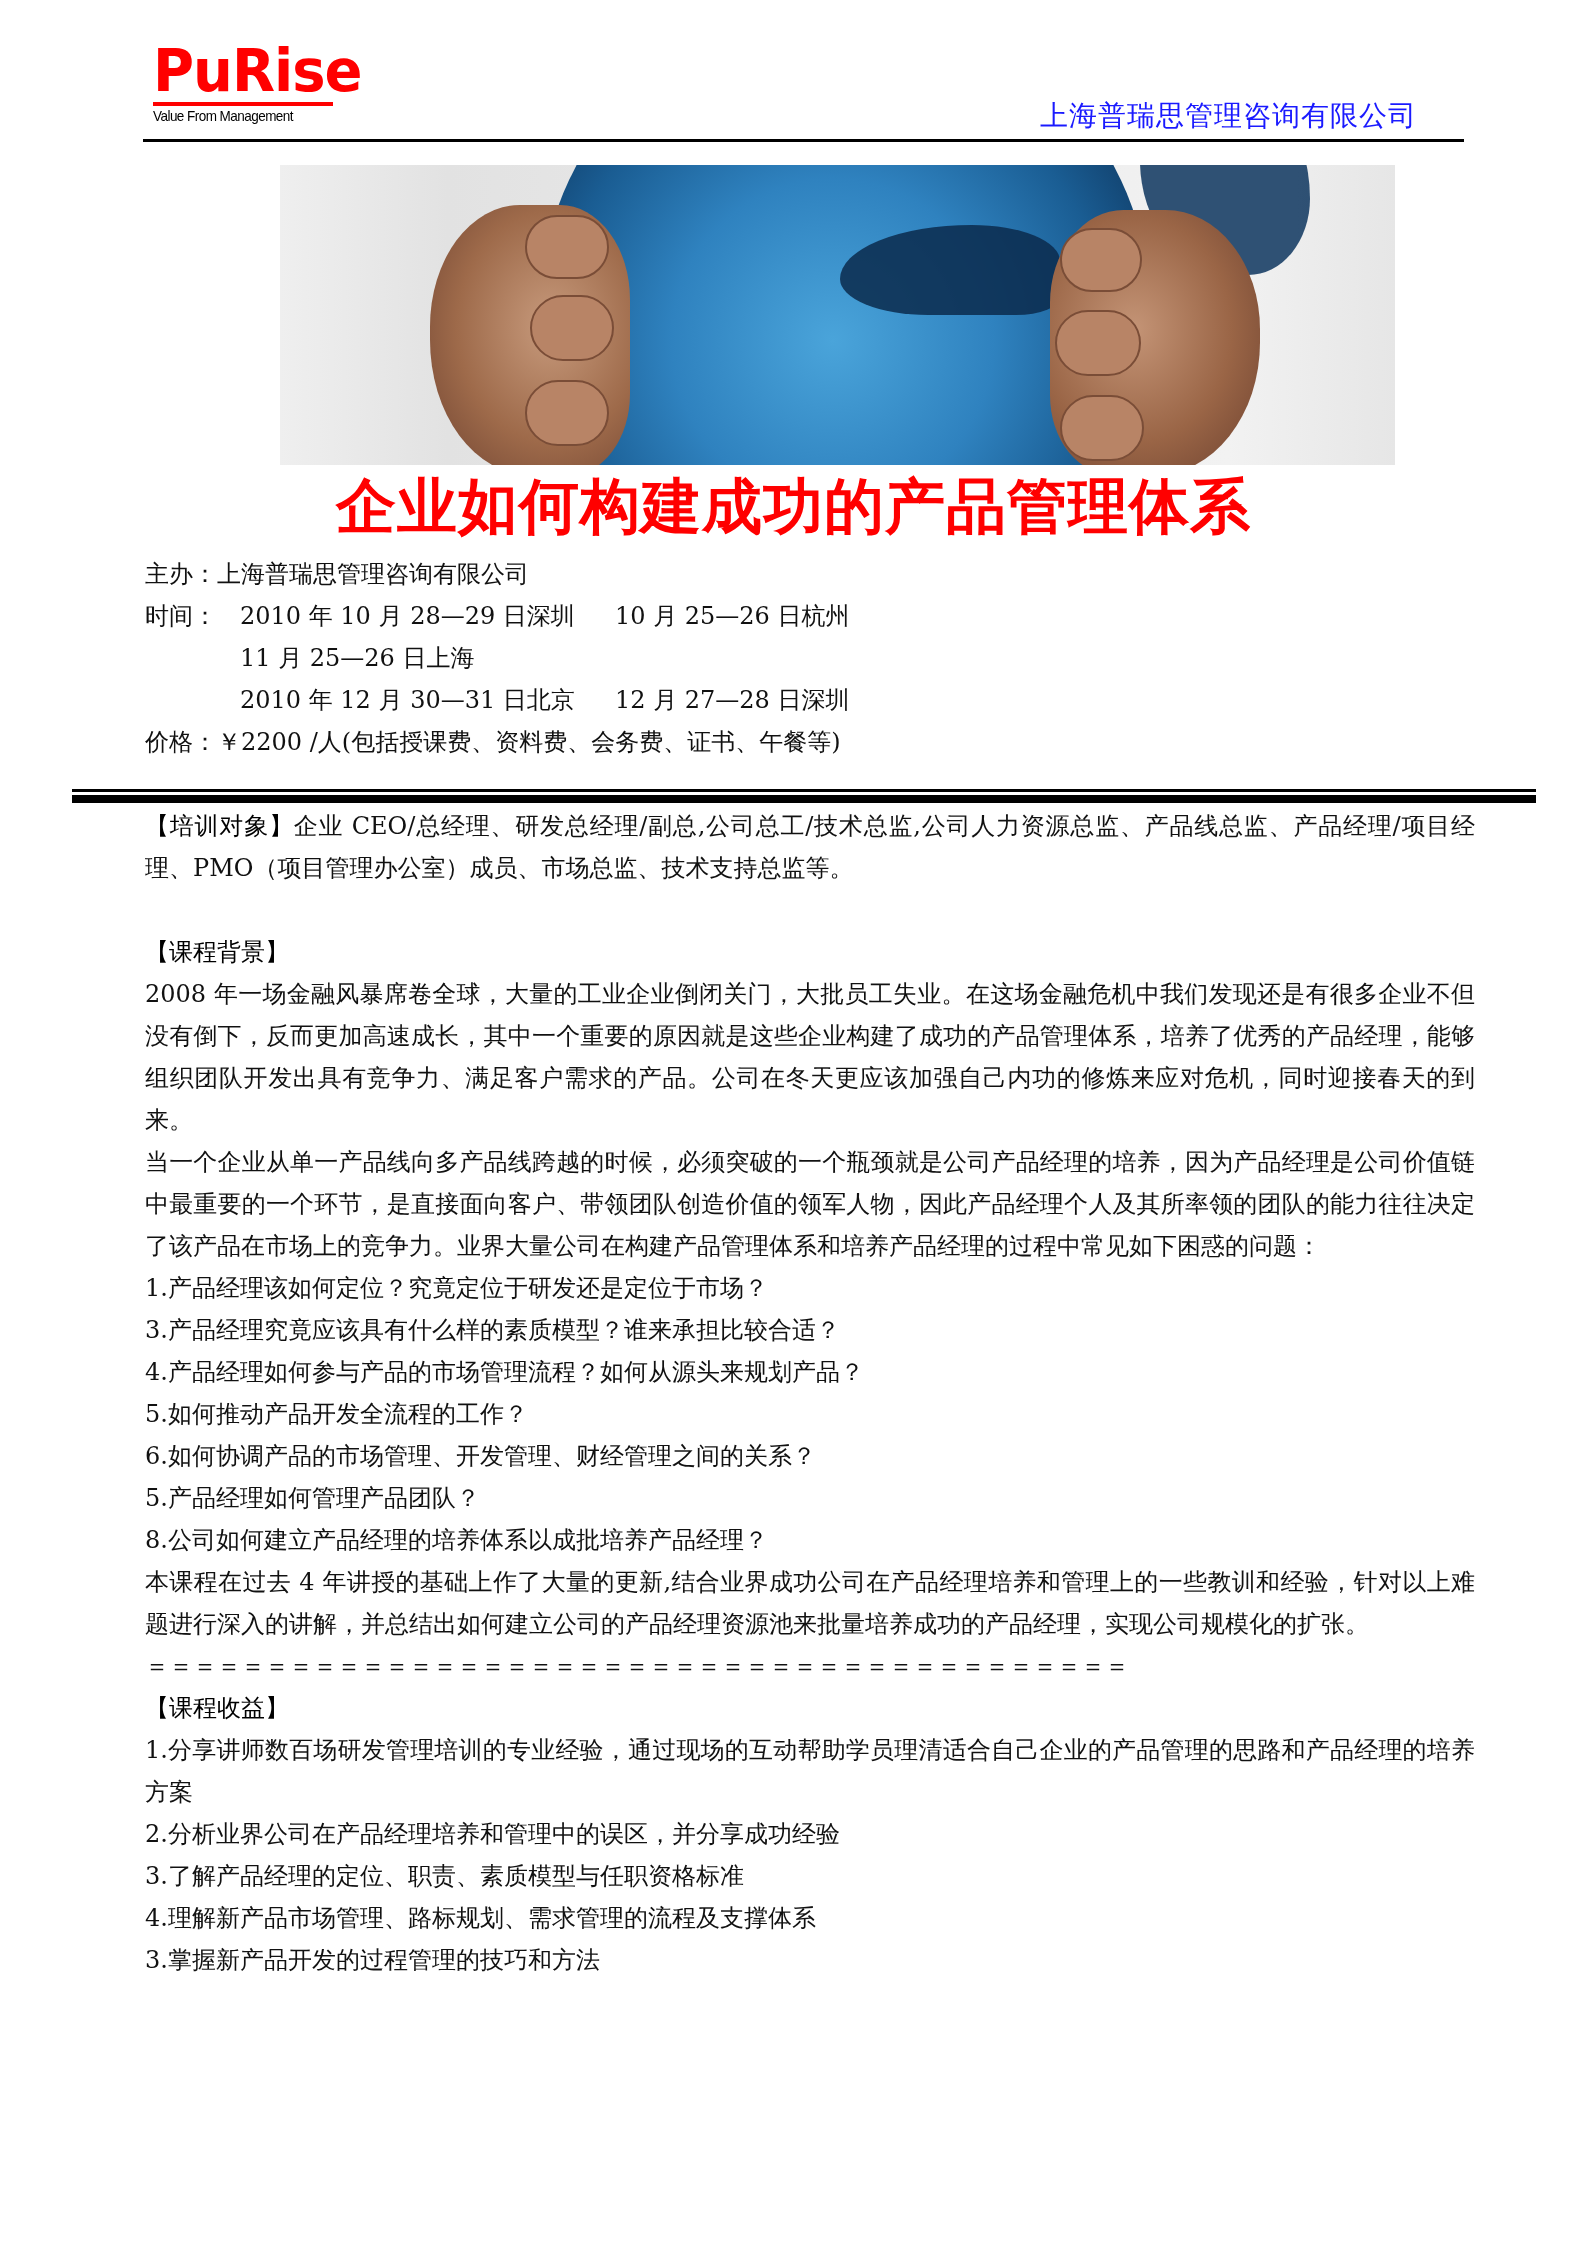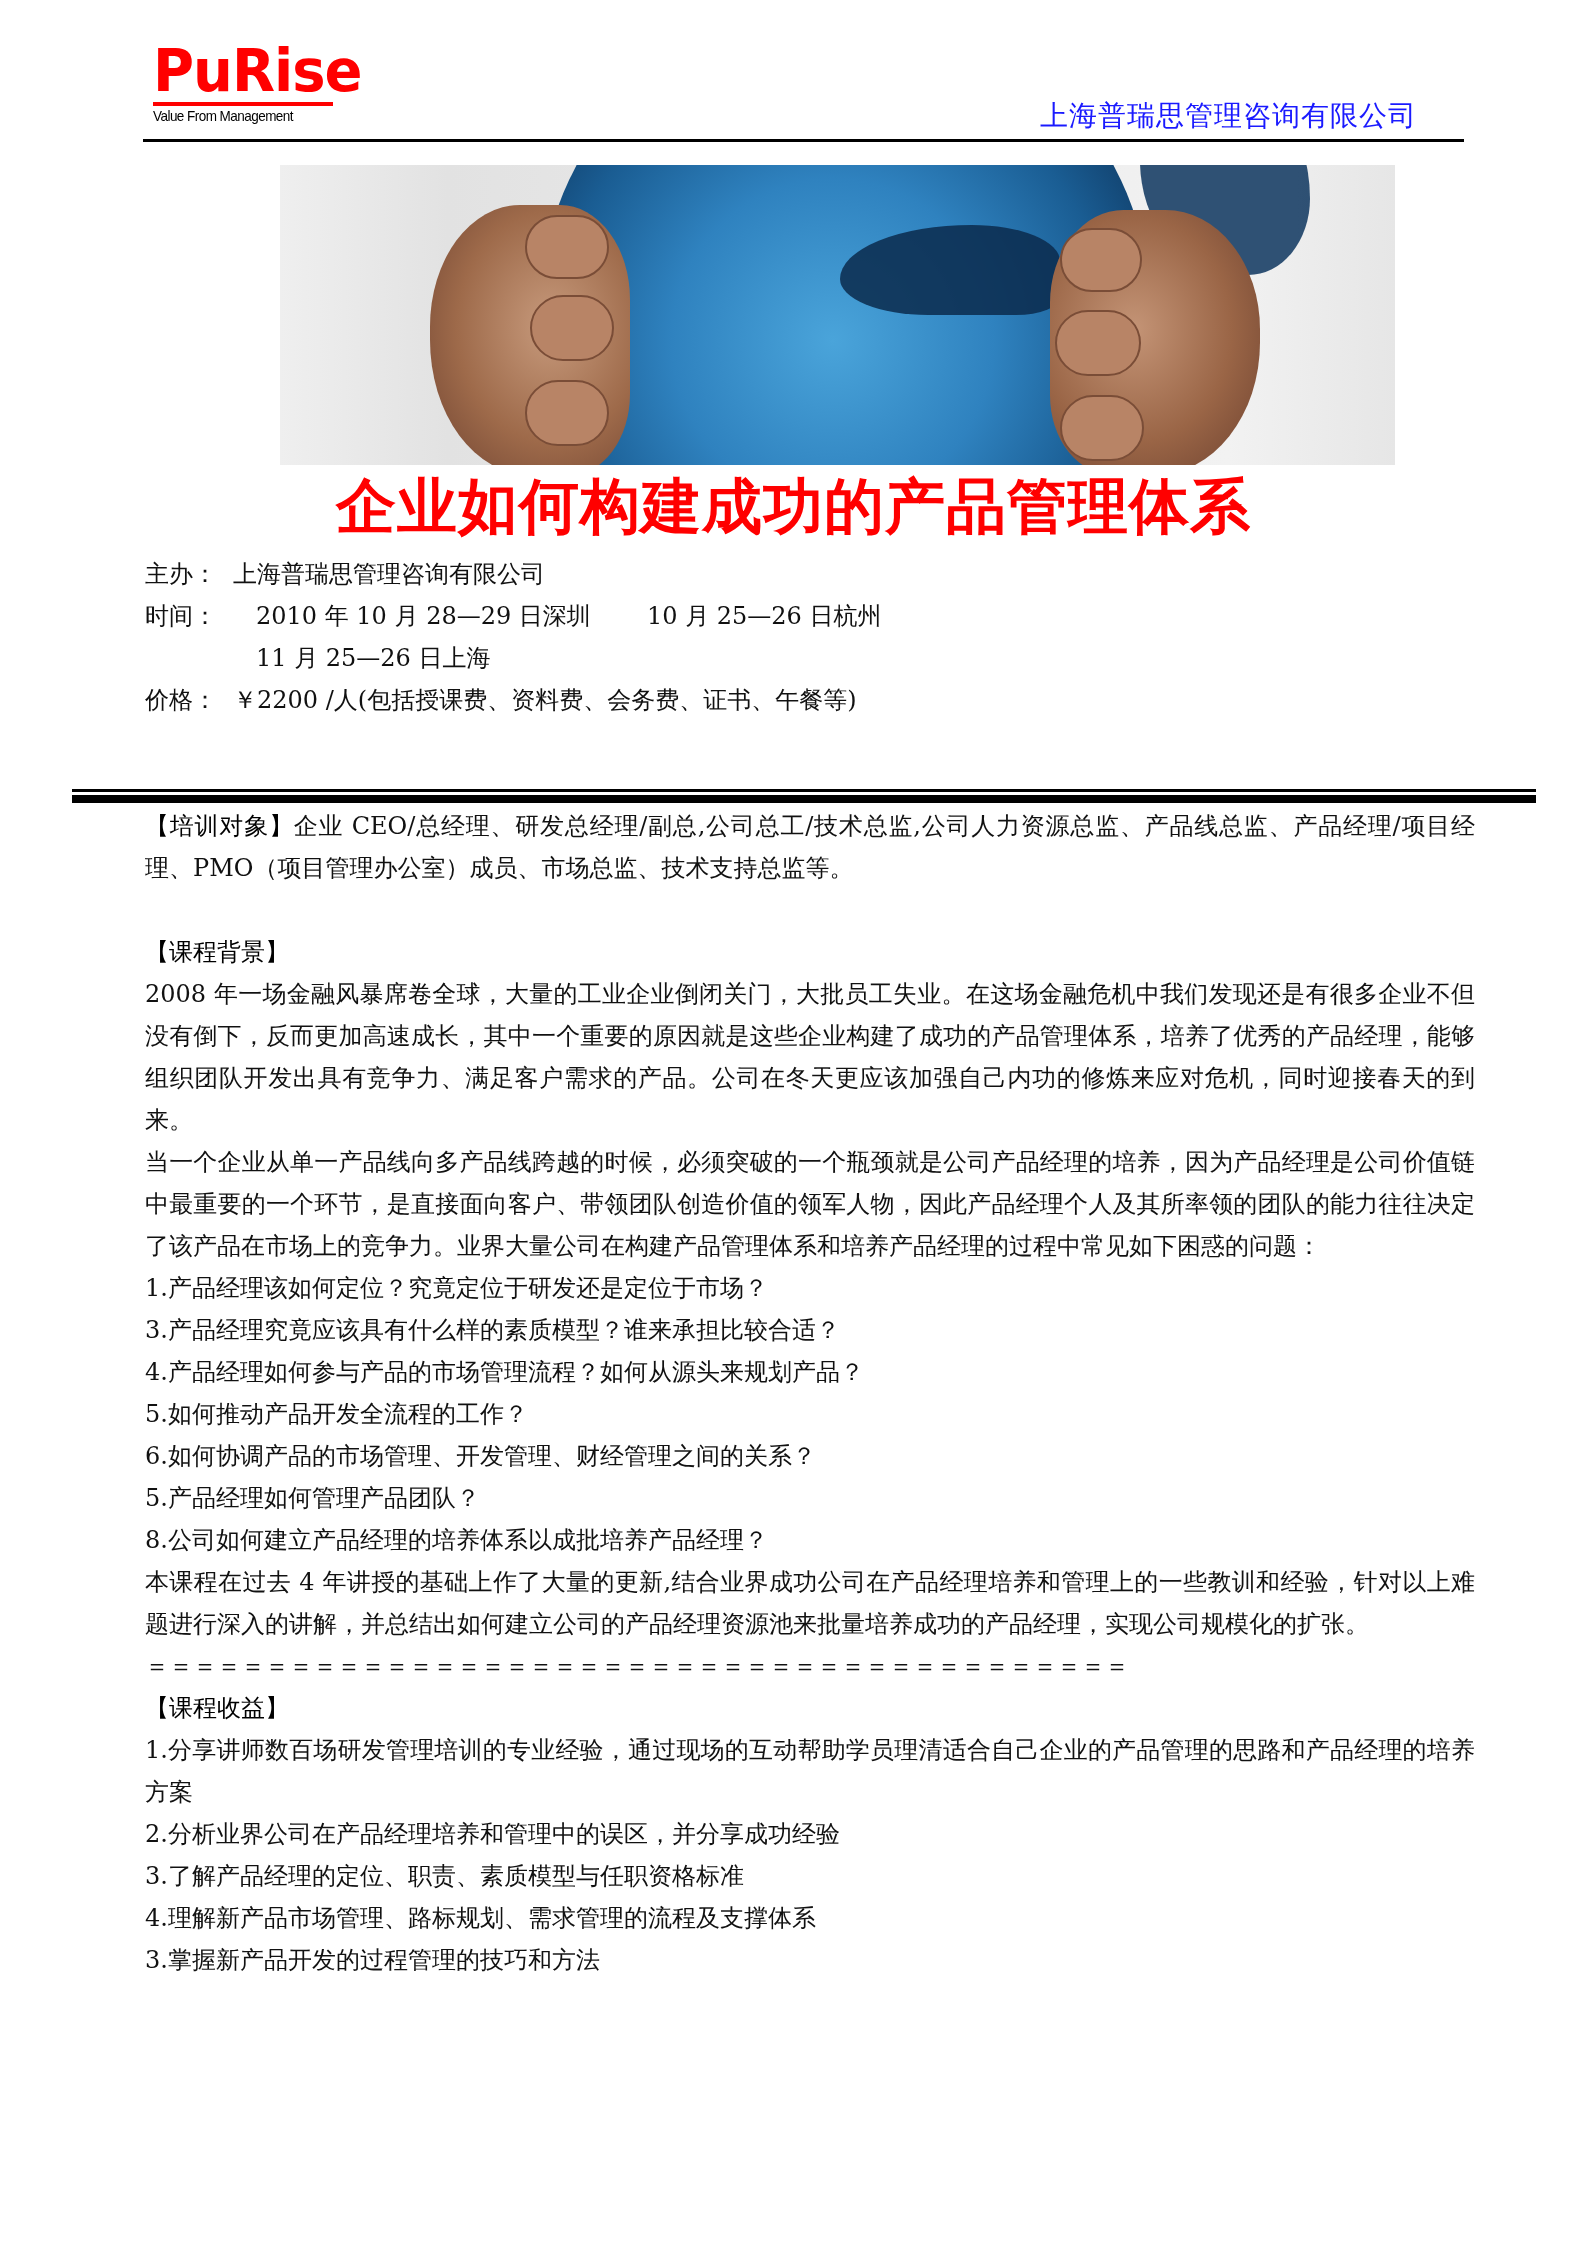--- a/index.html
+++ b/index.html
@@ -51,21 +51,21 @@
     }
     .finger { position: absolute; background: #b88466; border-radius: 40px; border: 2px solid #7a4d37; }
 
     .main-title {
       position: absolute; left: 0; width: 1587px; top: 467px; text-align: center;
       font-family: "DejaVu Sans", "Liberation Sans", sans-serif;
       font-weight: bold; font-size: 60px; color: #ff0000; letter-spacing: 1px;
     }
 
     .info { position: absolute; left: 145px; top: 553px; font-size: 24px; line-height: 42px; }
-    .info .row { display: flex; white-space: pre; gap: 16px; }
+    .info .row { display: flex; white-space: pre; }
     .info .lbl { width: 95px; }
     .info .date1 { width: 375px; padding-left: 0px; }
     .info .date2 { }
     .info .indent { width: 95px; }
 
     .rule-thin { position: absolute; left: 72px; top: 789px; width: 1464px; height: 3px; background: #000; }
     .rule-thick { position: absolute; left: 72px; top: 795px; width: 1464px; height: 8px; background: #000; }
 
     .body-text { position: absolute; left: 145px; width: 1330px; font-size: 24px; line-height: 42px; text-align: justify; }
     .sec-head { color: #000000; }
@@ -111,20 +111,25 @@
   <div class="row">
     <span class="lbl">时间：</span>
     <span class="date1">2010 年 10 月 28—29 日深圳</span>
     <span class="date2">10 月 25—26 日杭州</span>
   </div>
   <div class="row">
     <span class="indent"></span>
     <span class="date2">11 月 25—26 日上海</span>
   </div>
   <div class="row">
+    <span class="indent"></span>
+    <span class="date1">2010 年 12 月 30—31 日北京</span>
+    <span class="date2">12 月 27—28 日深圳</span>
+  </div>
+  <div class="row">
     <span>价格：</span><span>￥2200 /人(包括授课费、资料费、会务费、证书、午餐等)</span>
   </div>
 </div>
 
 <div class="rule-thin"></div>
 <div class="rule-thick"></div>
 
 <div class="body-text" style="top:805px;">
   <p class="para"><span class="sec-head">【培训对象】</span><span>企业 CEO/总经理、研发总经理/副总,公司总工/技术总监,公司人力资源总监、产品线总监、产品经理/项目经理、PMO（项目管理办公室）成员、市场总监、技术支持总监等。</span></p>
   <div class="blank"></div>

